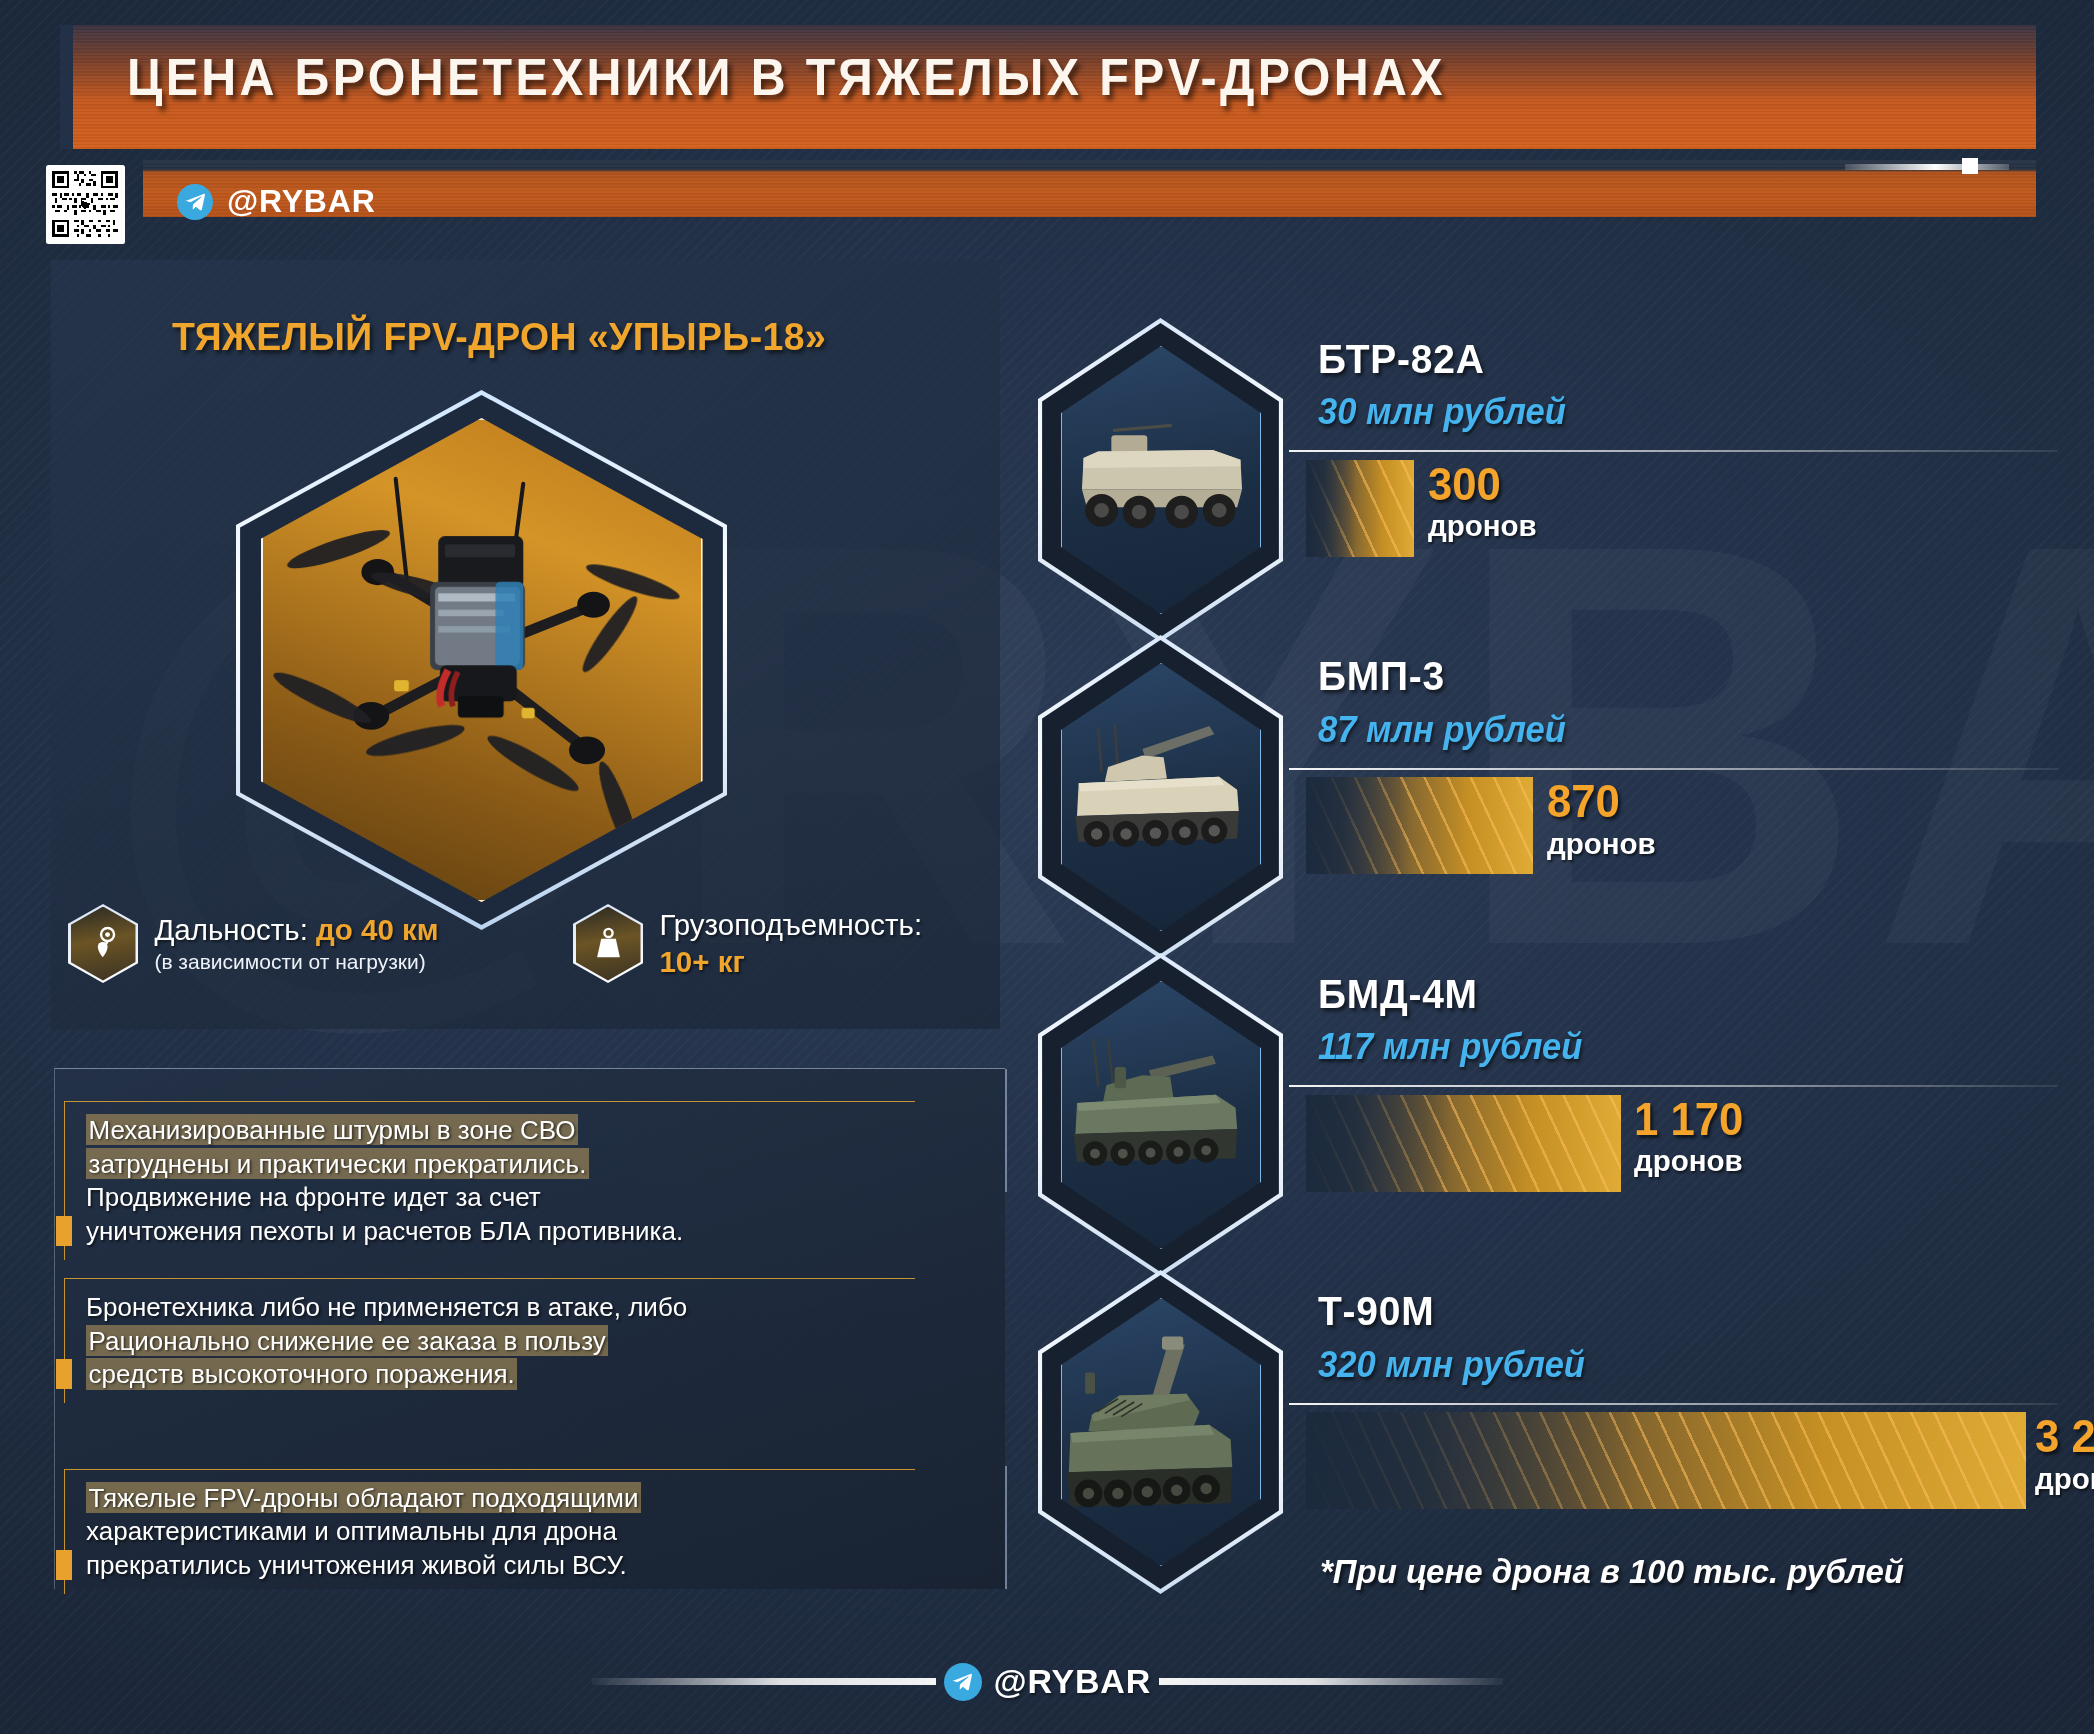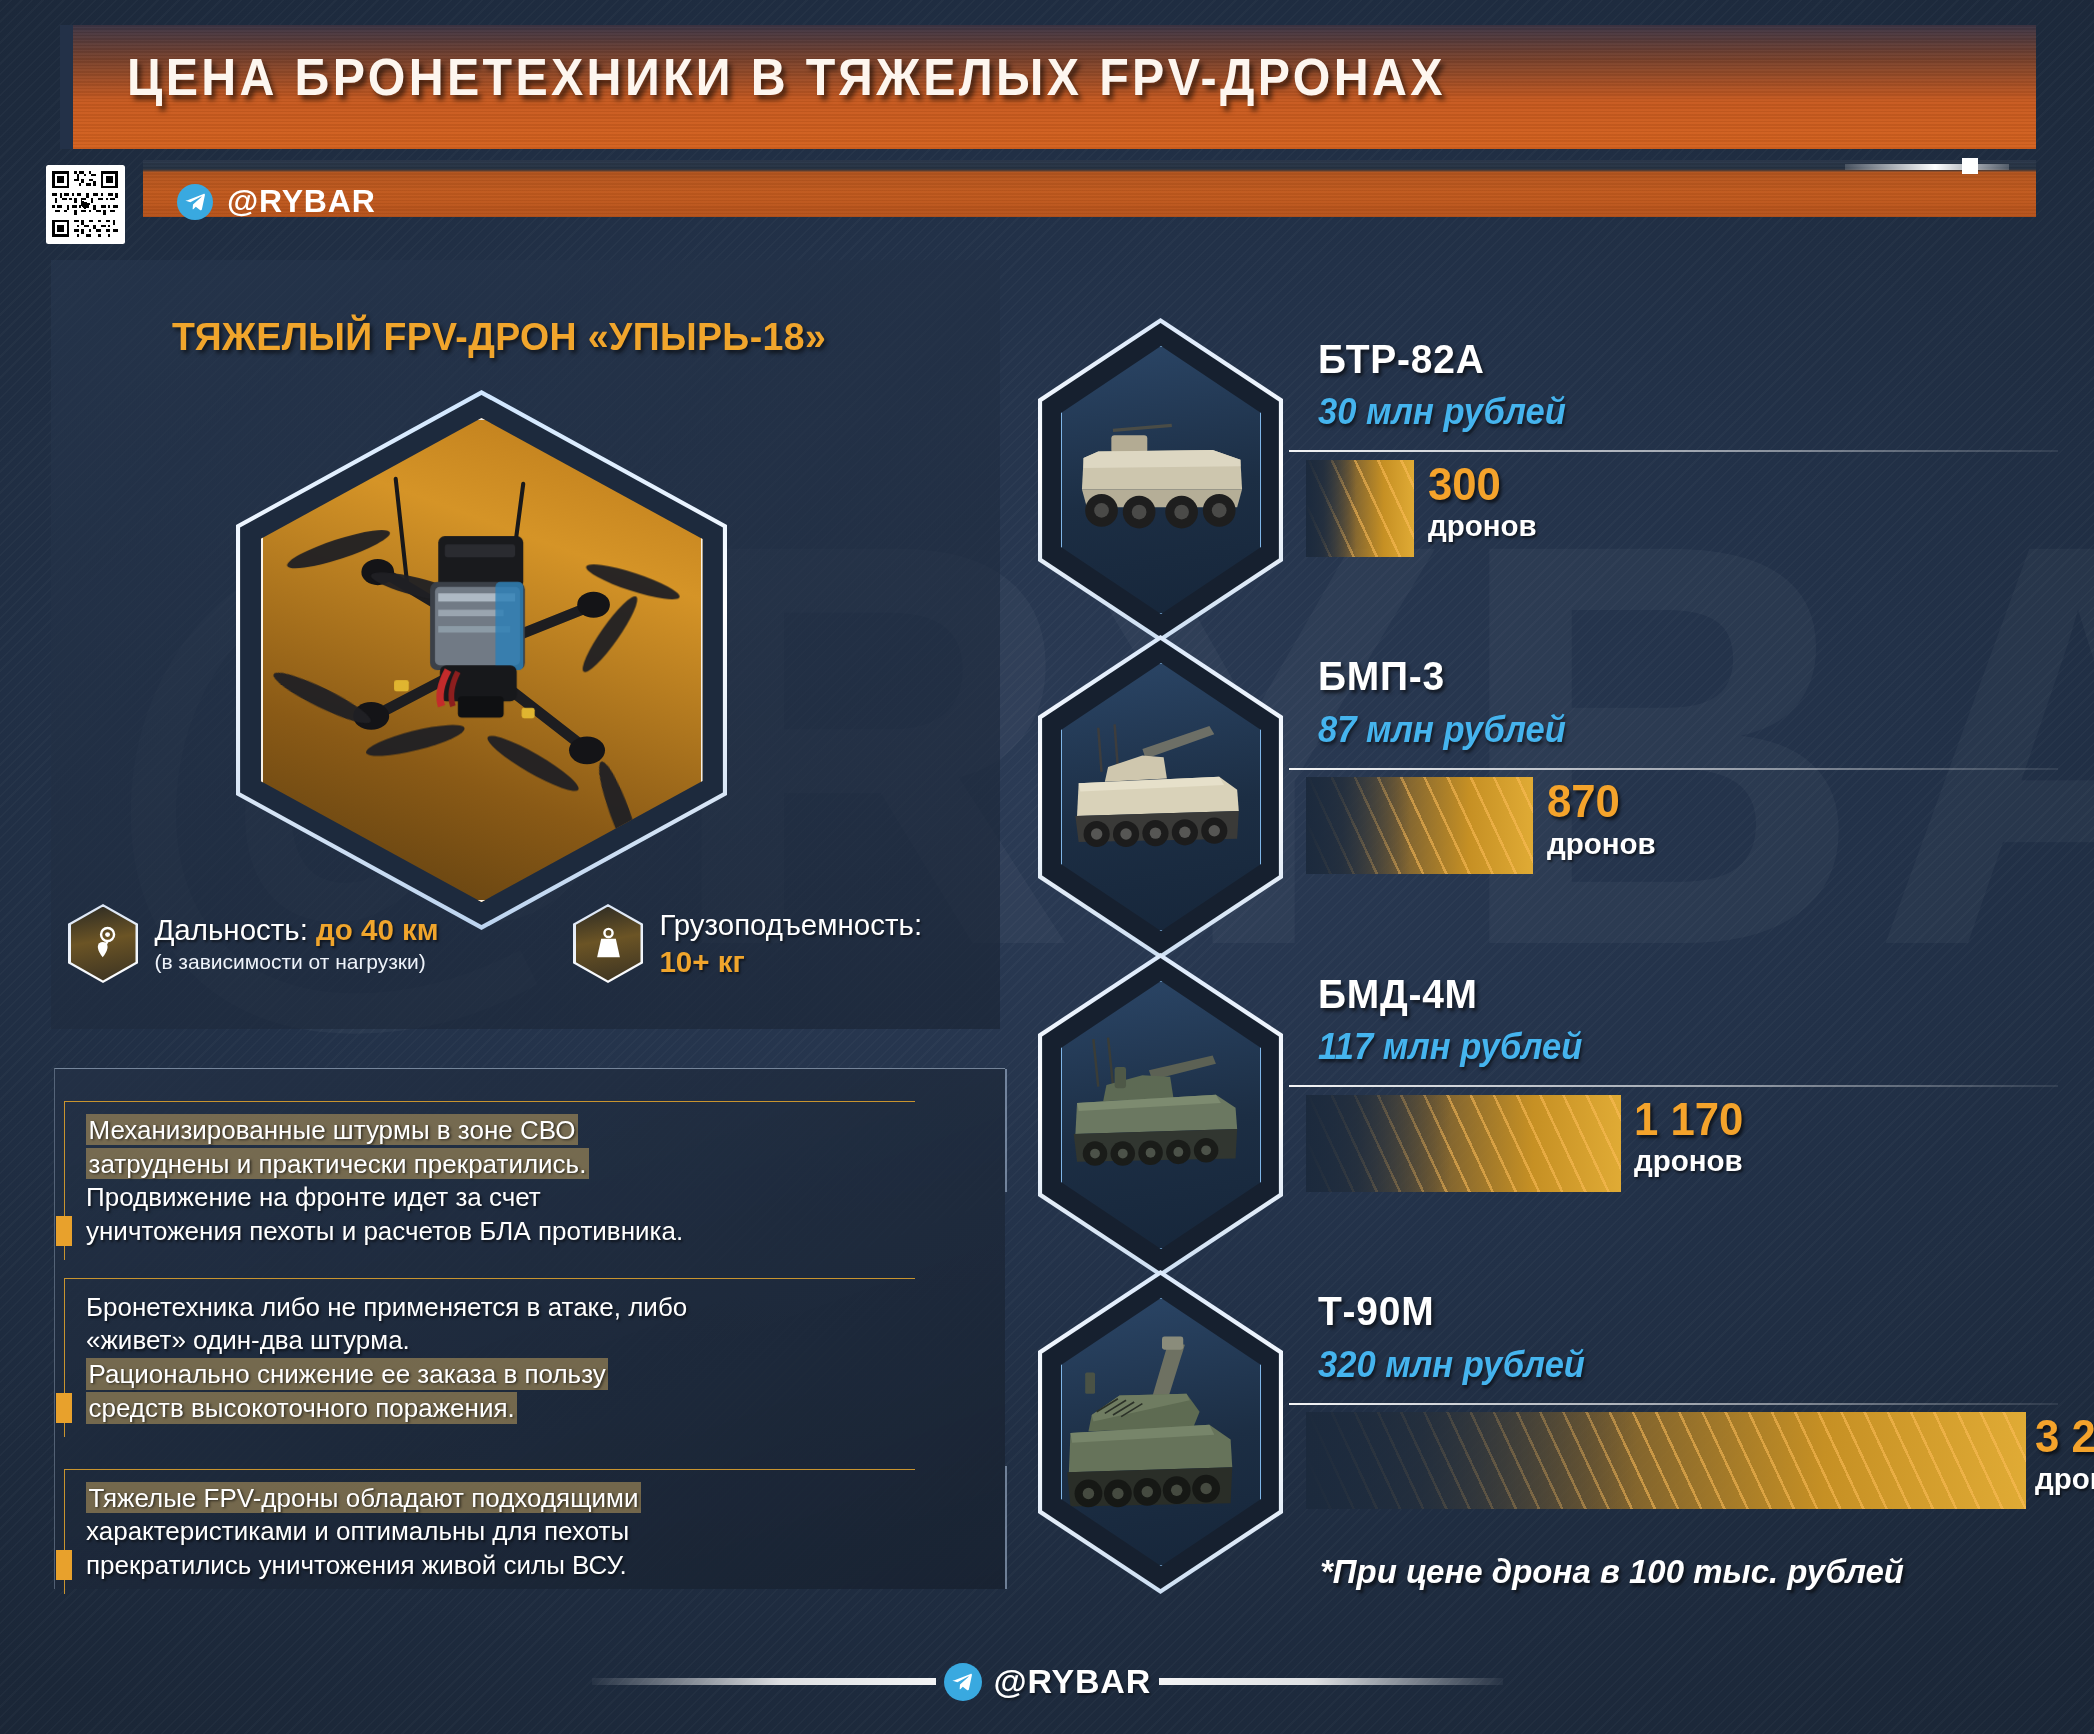--- a/index.html
+++ b/index.html
@@ -615,29 +615,28 @@
     <span class="marker"></span>
     <div class="bline"><span class="hl">Механизированные штурмы в зоне СВО</span></div>
     <div class="bline"><span class="hl">затруднены и практически прекратились.</span></div>
     <div class="bline"><span>Продвижение на фронте идет за счет</span></div>
     <div class="bline"><span>уничтожения пехоты и расчетов БЛА противника.</span></div>
   </div>
 
   <div class="bullet" style="top:1278px;">
     <span class="marker"></span>
     <div class="bline"><span>Бронетехника либо не применяется в атаке, либо</span></div>
-    <div class="bline"><span>«живет» один-два штурма.</span></div>
     <div class="bline"><span class="hl">Рационально снижение ее заказа в пользу</span></div>
     <div class="bline"><span class="hl">средств высокоточного поражения.</span></div>
   </div>
 
   <div class="bullet" style="top:1455px;margin-top:14px;">
     <span class="marker"></span>
     <div class="bline"><span class="hl">Тяжелые FPV-дроны обладают подходящими</span></div>
-    <div class="bline"><span>характеристиками и оптимальны для пехоты</span></div>
+    <div class="bline"><span>характеристиками и оптимальны для дрона</span></div>
     <div class="bline"><span>прекратились уничтожения живой силы ВСУ.</span></div>
   </div>
 
   <div class="row" style="top:0;">
     <div class="vhex-outer" style="left:-18px; top:318px;">
       <div class="vhex-mid"></div>
       <div class="vhex-in">
         <svg width="200" height="268" viewBox="0 0 244 328">
           <g transform="translate(4,74)">
             <rect x="58" y="38" width="16" height="5" fill="#8c8f86"></rect>

